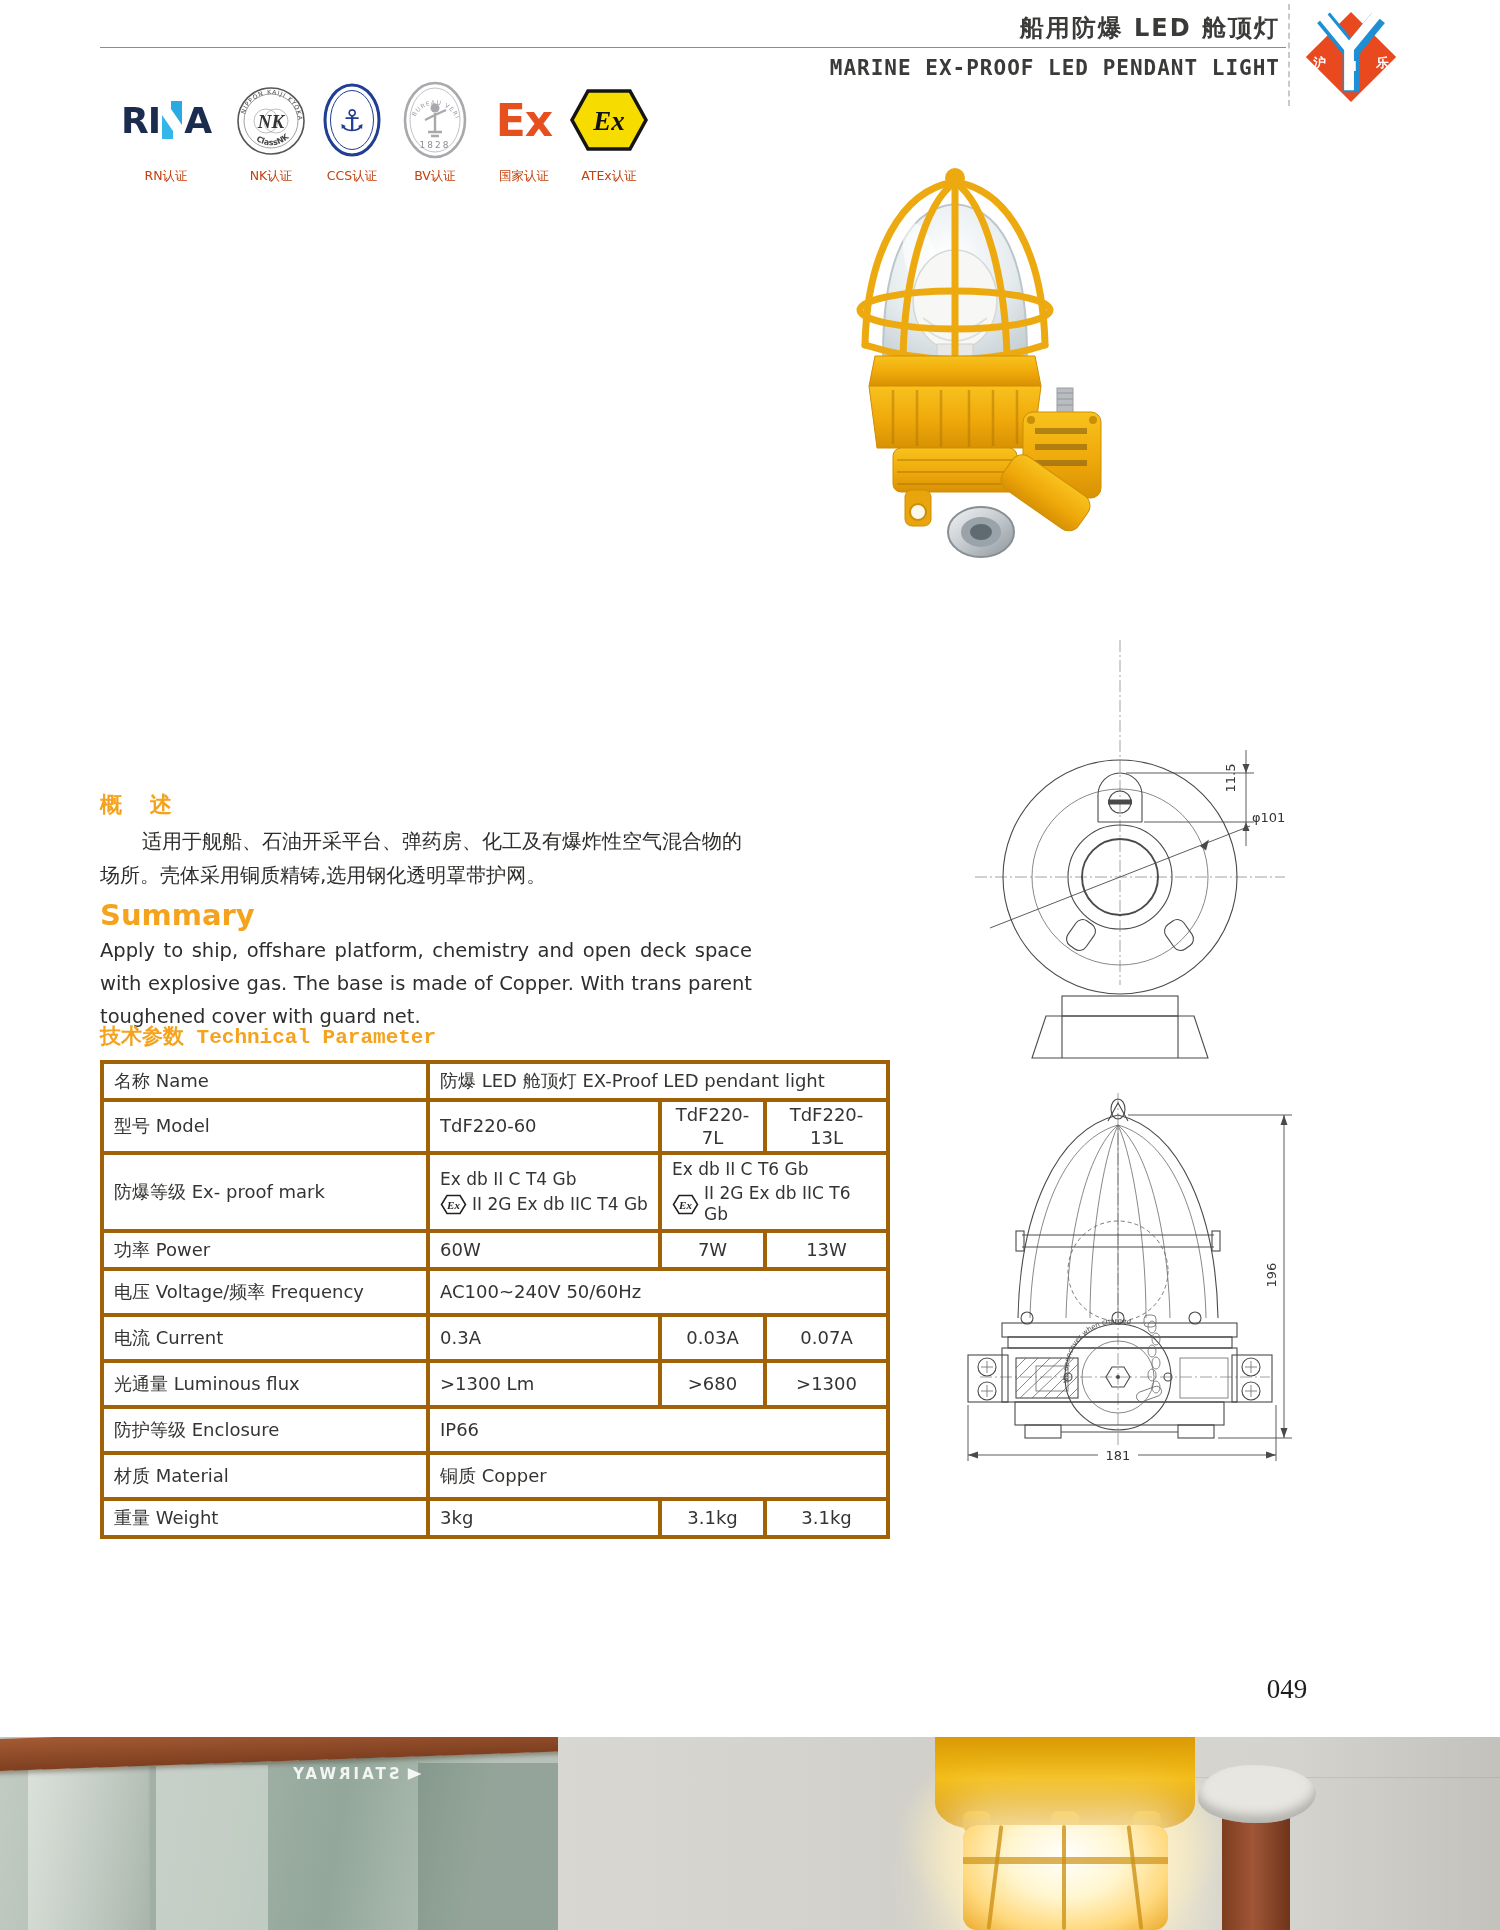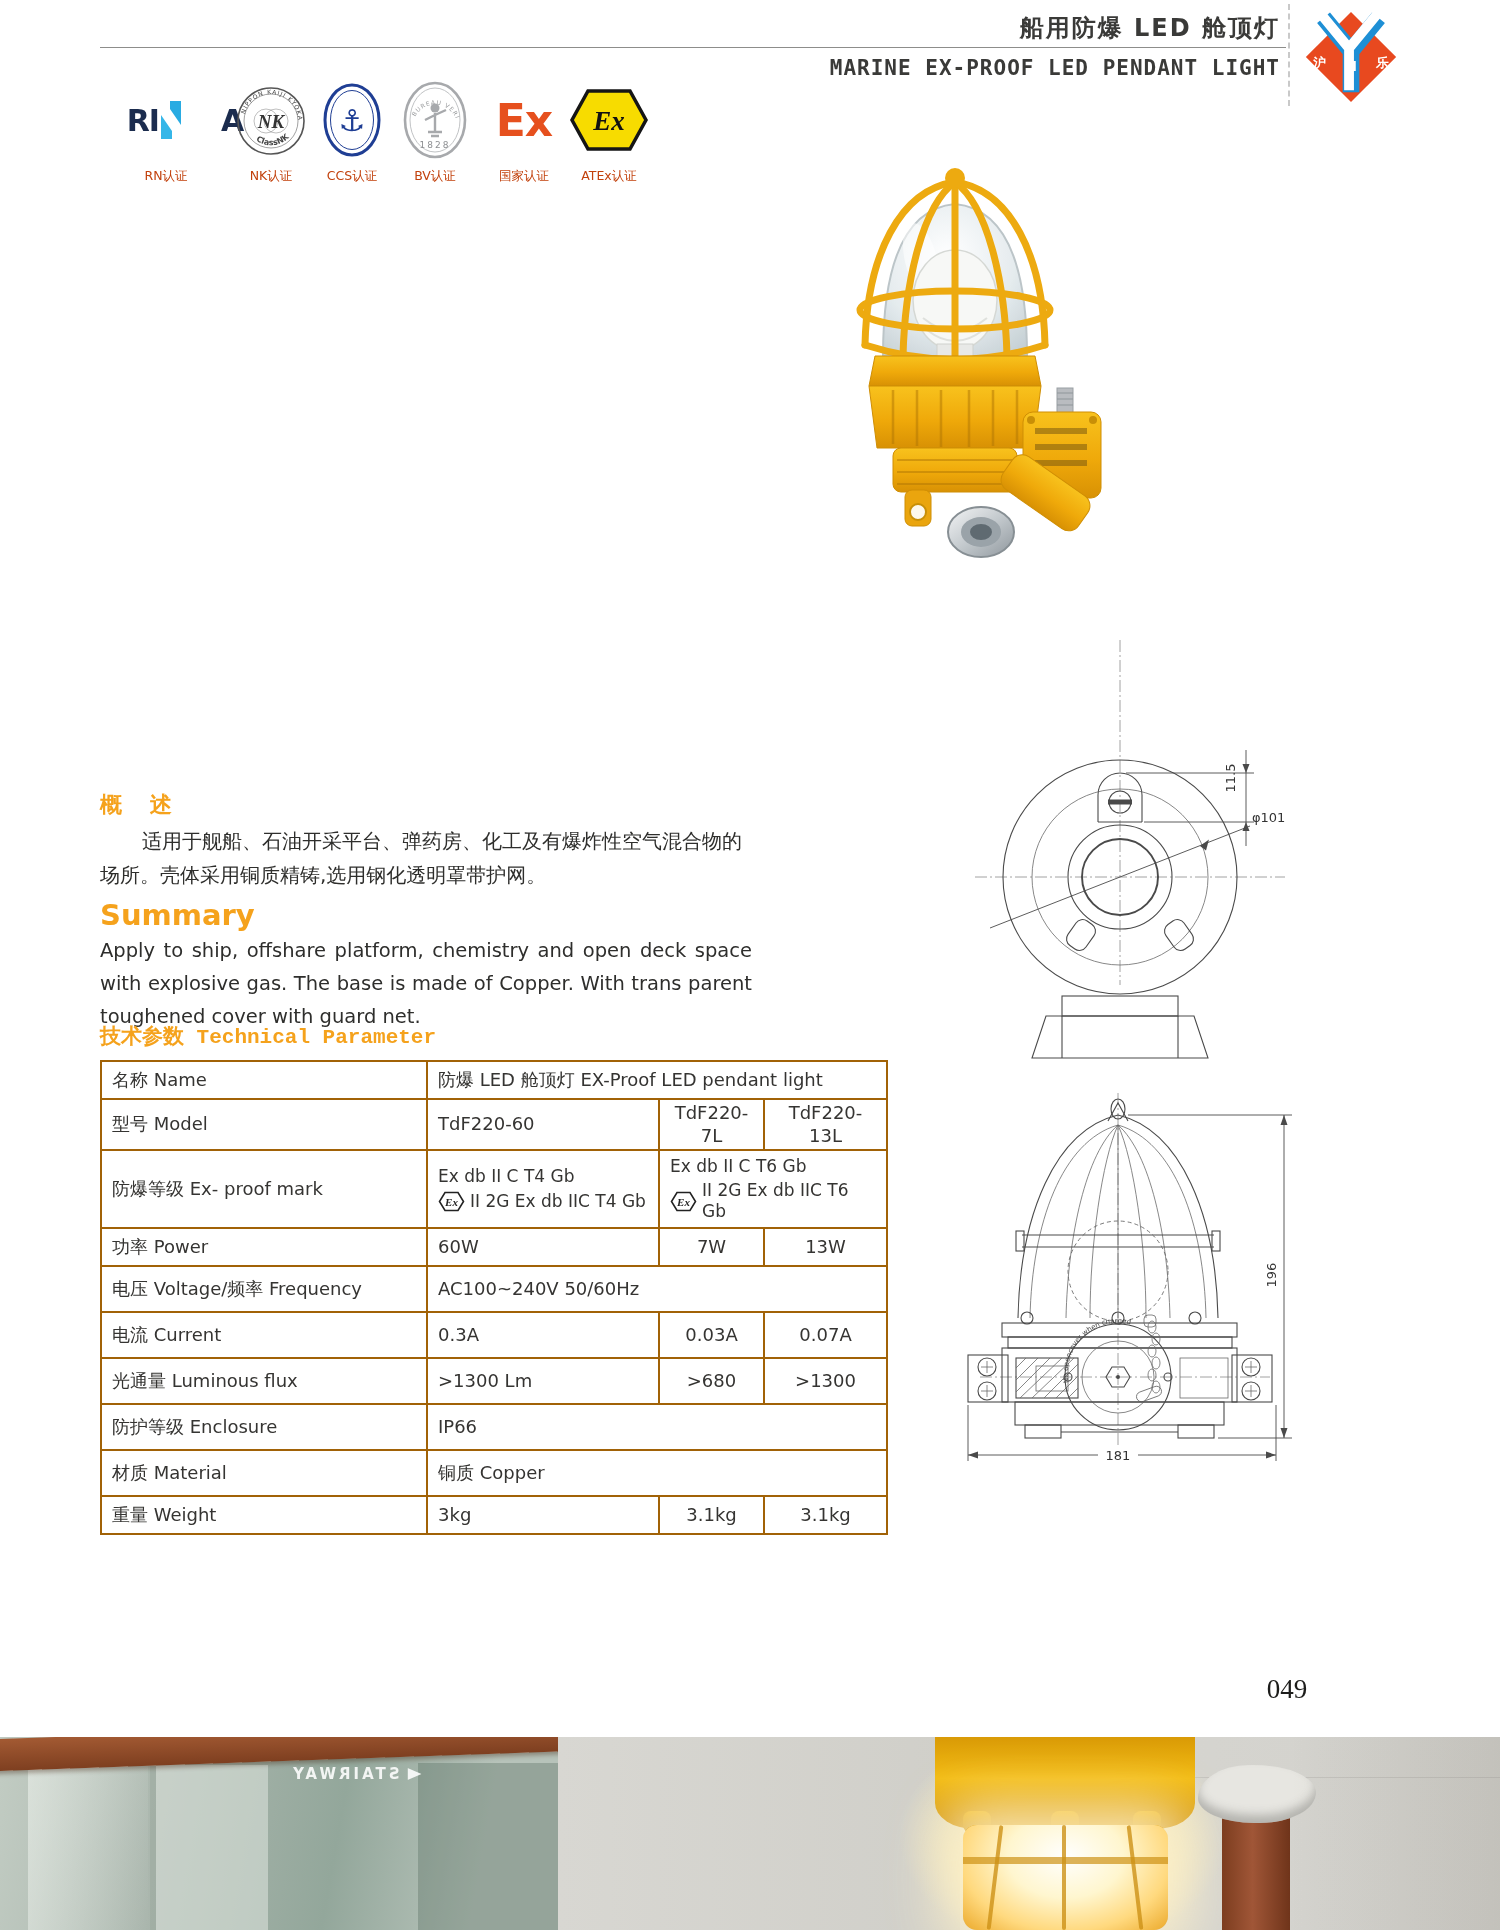--- a/index.html
+++ b/index.html
@@ -16,37 +16,37 @@
   .logo-sep{position:absolute;top:4px;left:1288px;height:102px;border-left:2px dashed #c9c9c9;}
   .logo{position:absolute;top:6px;left:1300px;width:102px;height:102px;}
 
   
   .certs{position:absolute;left:100px;top:78px;width:580px;height:112px;}
   .cert{position:absolute;top:0;height:112px;}
   .badge-art{height:84px;display:flex;align-items:center;justify-content:center;}
   .cert-label{position:absolute;top:90px;left:-20px;right:-20px;text-align:center;
               font-size:12.5px;color:#c2410c;}
   .rina-wrap{display:flex;align-items:center;}
-  .rina-txt{font-weight:800;font-size:30px;color:#1b2c4e;letter-spacing:-1px;margin-left:38px;}
+  .rina-txt{font-weight:800;font-size:36px;color:#1b2c4e;letter-spacing:-1px;}
   .ex-big{font-size:44px;font-weight:800;color:#e6501e;letter-spacing:-1px;}
 
   
   .sec-h{position:absolute;left:100px;color:#f5a21c;font-weight:700;}
   .h-gaishu{top:790px;font-size:22px;letter-spacing:10px;}
   .h-summary{top:898px;font-size:29px;letter-spacing:0;}
   .h-tech{top:1022px;font-size:21px;font-family:Liberation Mono, monospace;}
   .p-cn{position:absolute;left:100px;top:824px;width:652px;font-size:20px;line-height:34px;
         color:#2e2e2c;text-indent:2.1em;}
   .p-en{position:absolute;left:100px;top:934px;width:652px;font-size:19.5px;line-height:33px;
         color:#2e2e2c;text-align:justify;}
 
   
   table.spec{position:absolute;left:100px;top:1060px;width:786px;border-collapse:collapse;
              table-layout:fixed;font-size:18px;color:#353432;}
-  table.spec td{border:2px solid #a16207;padding:2px 10px;vertical-align:middle;line-height:1.25;}
+  table.spec td{border:4px solid #a16207;padding:2px 10px;vertical-align:middle;line-height:1.25;}
   td.lab{padding-left:12px;text-align:left;}
   td.v{text-align:left;padding-left:12px;}
   td.c{text-align:center;}
   tr.h38{height:38px;} tr.h78{height:78px;} tr.h35{height:46px;}
   .exp{font-size:17px;}
   .expl2{display:flex;align-items:center;gap:5px;margin-top:3px;}
   .hexsym{flex:0 0 auto;}
 
   
   .dwg-top{position:absolute;left:950px;top:610px;width:360px;height:460px;}

